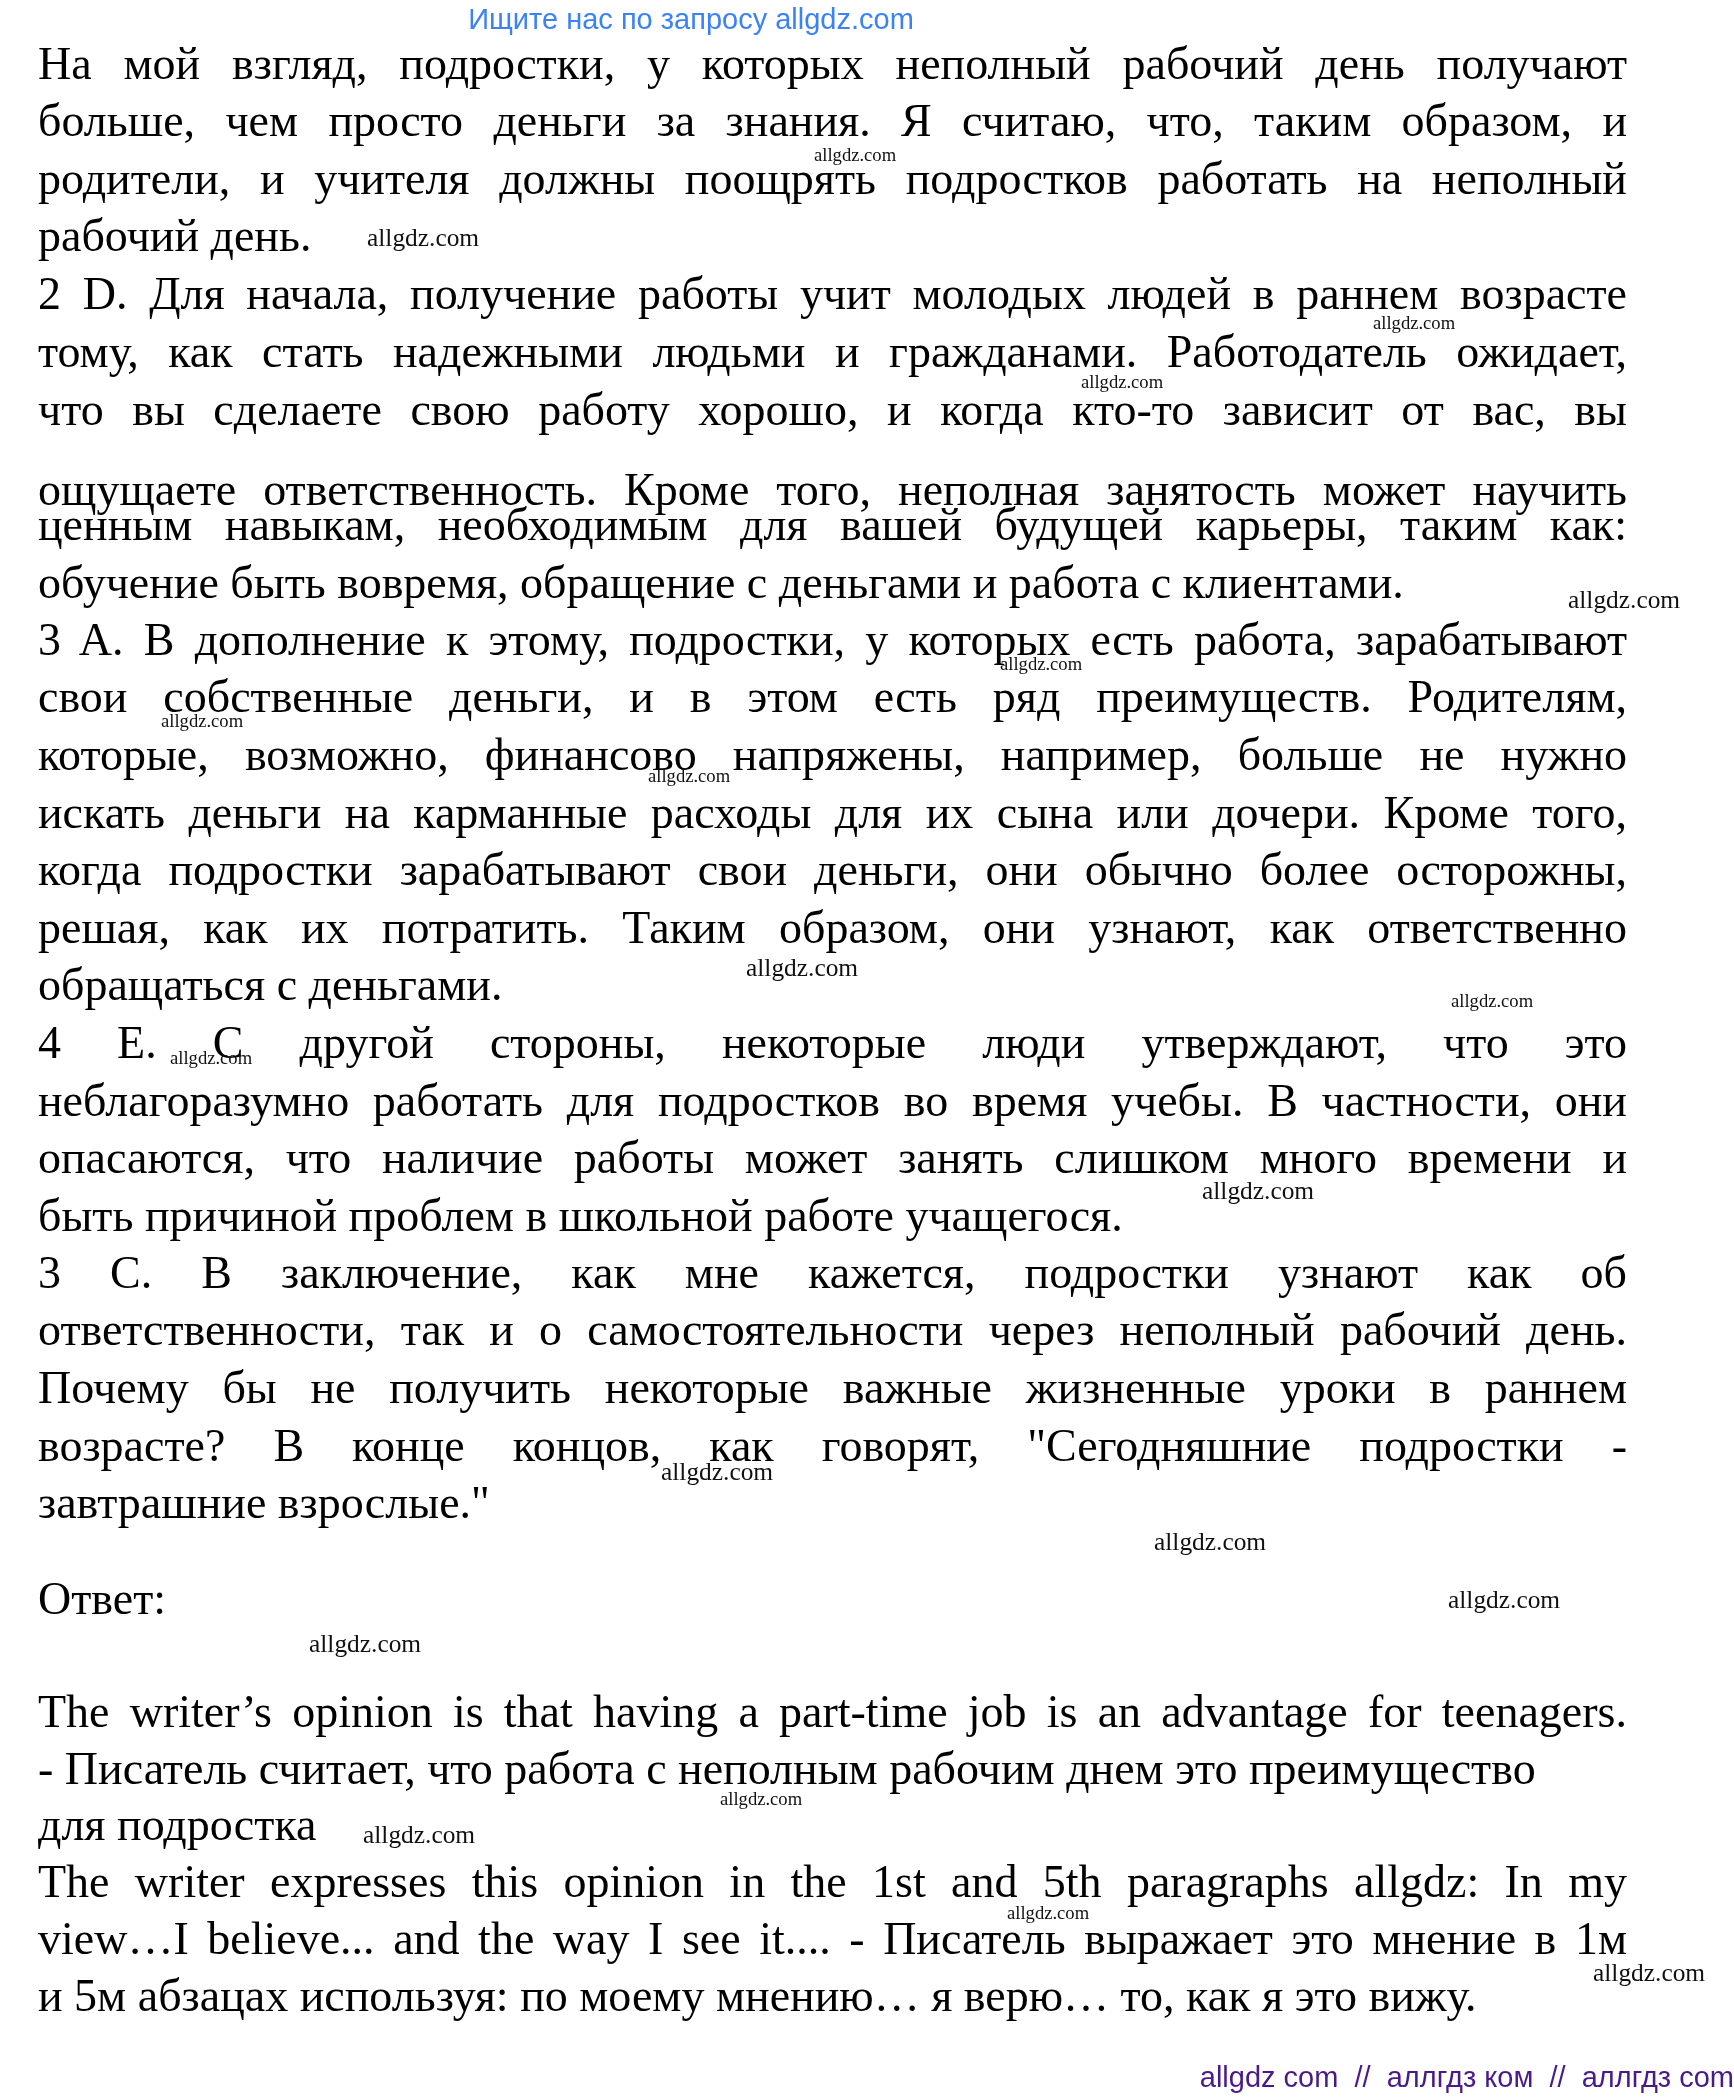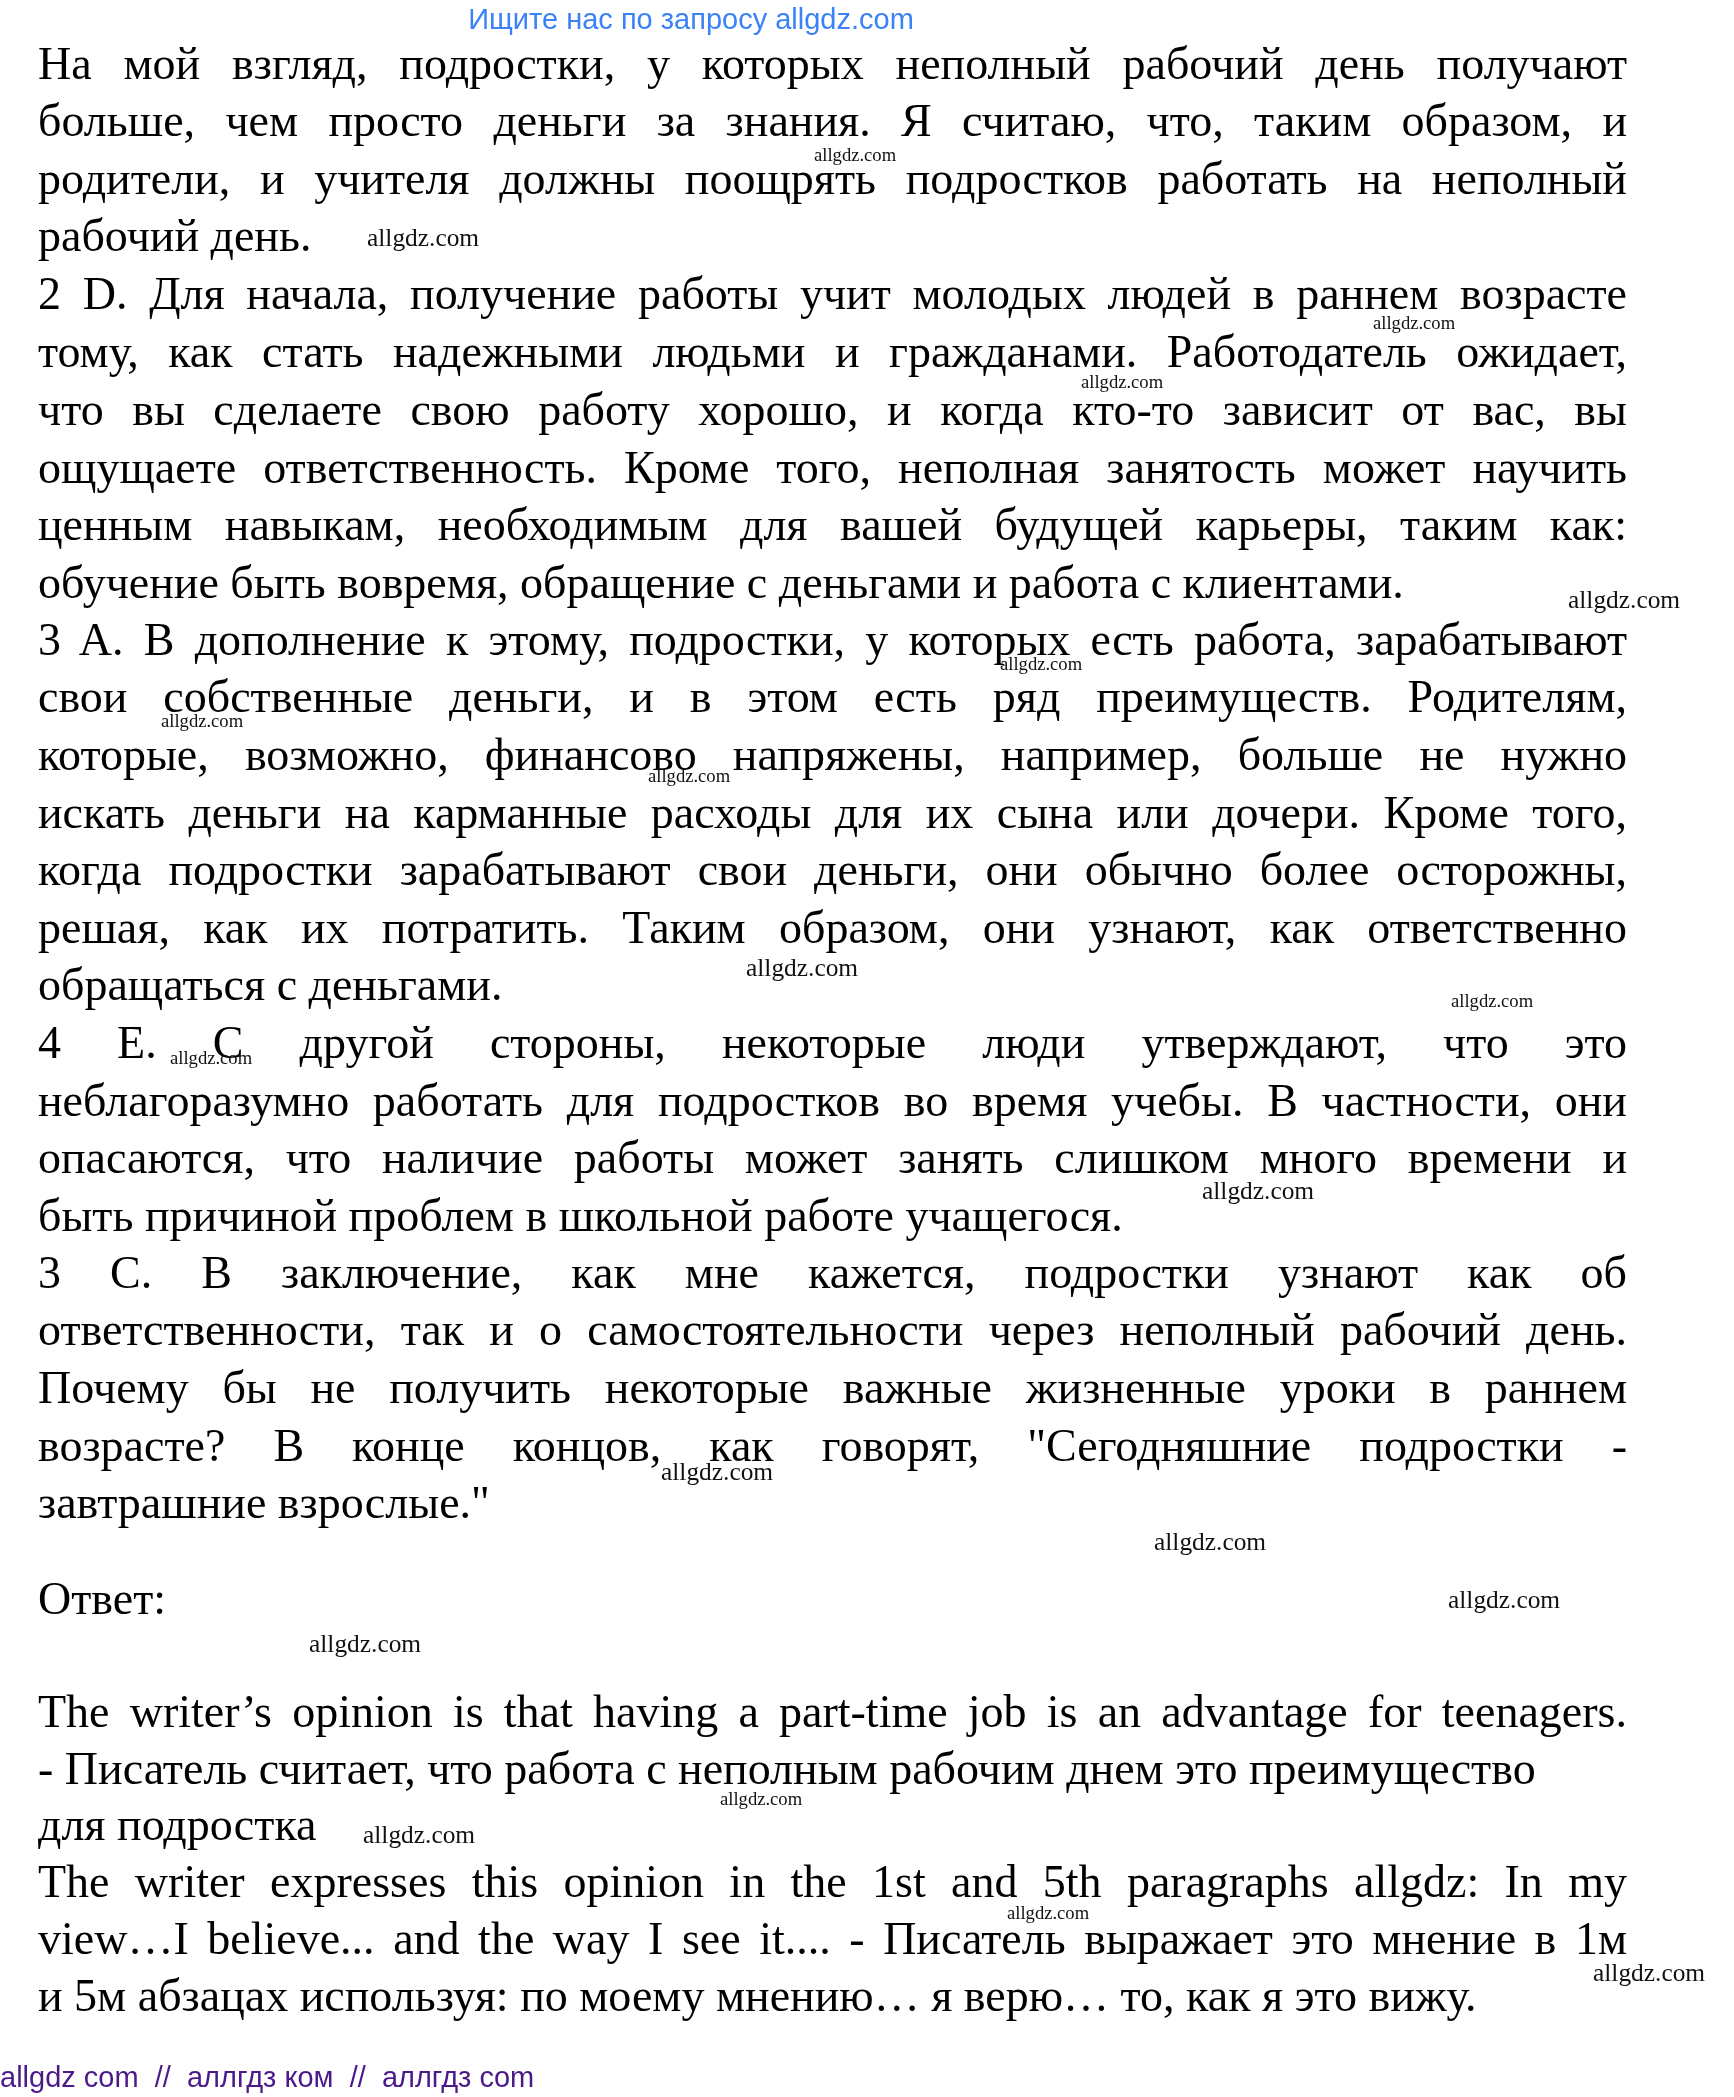--- a/index.html
+++ b/index.html
@@ -16,42 +16,42 @@
     text-align: justify; text-align-last: justify;
   }
   .line.last { text-align-last: left; }
   .wm {
     position: absolute; font-family: Liberation Serif, serif; color: #111111;
     white-space: nowrap; line-height: 1;
   }
   .wm.s { font-size: 18.6px; }
   .wm.l { font-size: 25.4px; }
   .footer {
-    position: absolute; left: 0; top: 2060px; width: 1734px; text-align: left;
+    position: absolute; left: 0; top: 2060px; width: 1734px; text-align: right;
     font-family: "Liberation Sans", sans-serif; font-size: 29px; line-height: 34px;
     color: #4b1a8a; white-space: pre;
   }
 </style>
 </head>
 <body>
 
 <div class="header">Ищите нас по запросу allgdz.com</div>
 
 <div>
   <div class="line" style="top:38px">На мой взгляд, подростки, у которых неполный рабочий день получают</div>
   <div class="line" style="top:95px">больше, чем просто деньги за знания. Я считаю, что, таким образом, и</div>
   <div class="line" style="top:153px">родители, и учителя должны поощрять подростков работать на неполный</div>
   <div class="line last" style="top:210px">рабочий день.</div>
 </div>
 
 <div>
   <div class="line" style="top:268px">2 D. Для начала, получение работы учит молодых людей в раннем возрасте</div>
   <div class="line" style="top:326px">тому, как стать надежными людьми и гражданами. Работодатель ожидает,</div>
   <div class="line" style="top:384px">что вы сделаете свою работу хорошо, и когда кто-то зависит от вас, вы</div>
-  <div class="line" style="top:442px">ощущаете ответственность. Кроме того, неполная занятость может научить</div>
+  <div class="line" style="top:464px">ощущаете ответственность. Кроме того, неполная занятость может научить</div>
   <div class="line" style="top:499px">ценным навыкам, необходимым для вашей будущей карьеры, таким как:</div>
   <div class="line last" style="top:557px">обучение быть вовремя, обращение с деньгами и работа с клиентами.</div>
 </div>
 
 <div>
   <div class="line" style="top:614px">3 A. В дополнение к этому, подростки, у которых есть работа, зарабатывают</div>
   <div class="line" style="top:671px">свои собственные деньги, и в этом есть ряд преимуществ. Родителям,</div>
   <div class="line" style="top:729px">которые, возможно, финансово напряжены, например, больше не нужно</div>
   <div class="line" style="top:787px">искать деньги на карманные расходы для их сына или дочери. Кроме того,</div>
   <div class="line" style="top:844px">когда подростки зарабатывают свои деньги, они обычно более осторожны,</div>

